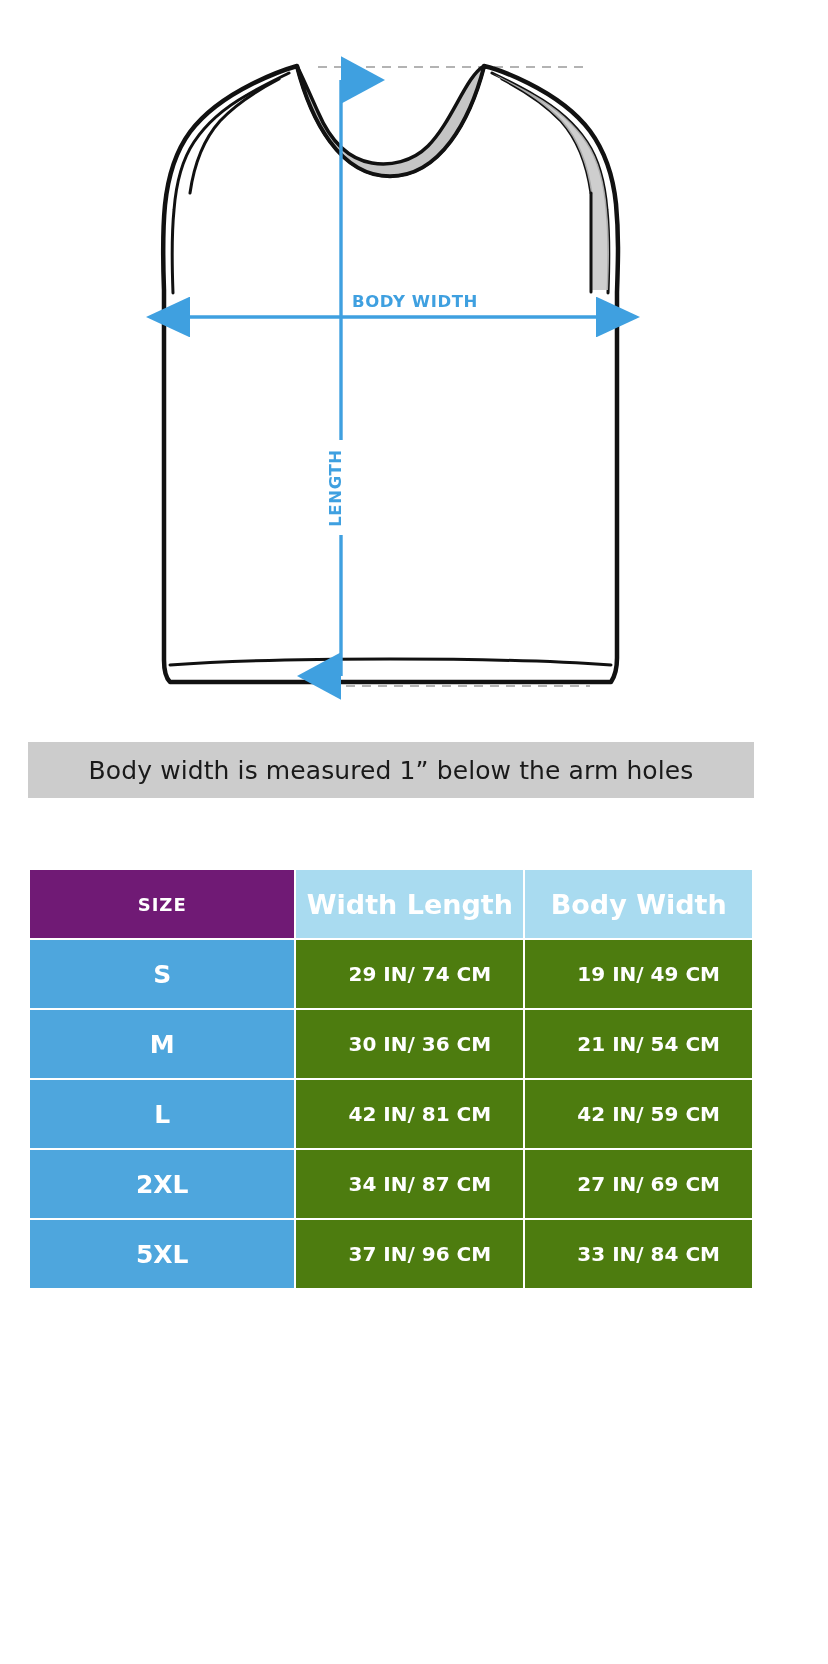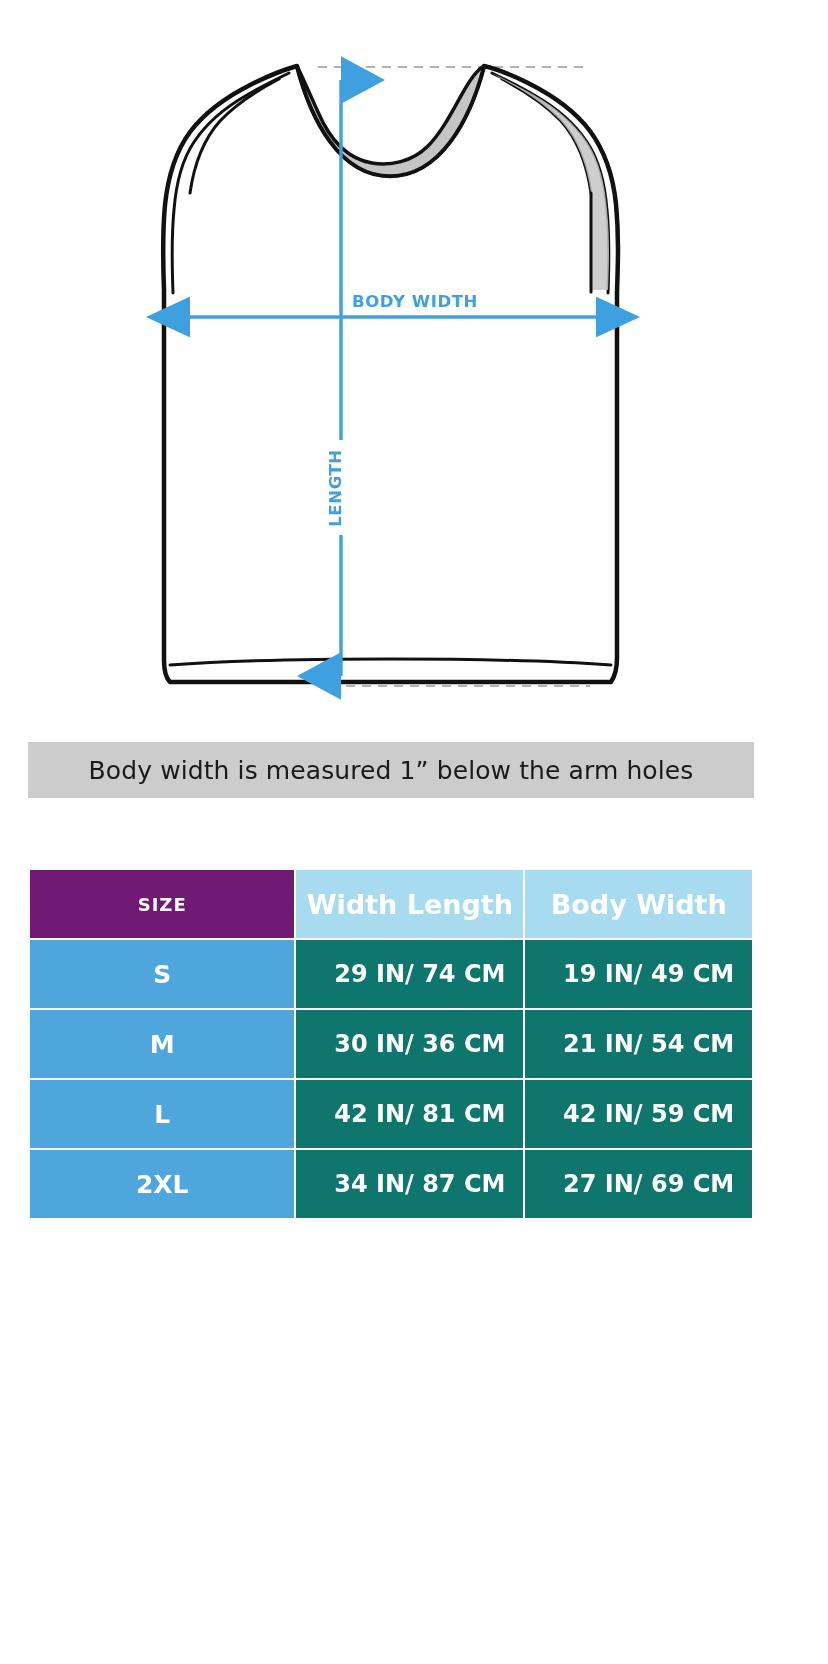--- a/index.html
+++ b/index.html
@@ -77,22 +77,22 @@
   .size-table th.col-measure {
     background: #a9dbf0;
     font-size: 27px;
     width: 229px;
   }
   .size-table td.cell-size {
     background: #4ea6dd;
     font-size: 25px;
   }
   .size-table td.cell-measure {
-    background: #0f766e;
-    font-size: 24px;
+    background: #4d7c0f;
+    font-size: 20px;
     padding-left: 20px;
   }
 </style>
 </head>
 <body>
 
 <div id="page">
 
   <div class="illustration">
     <svg width="828" height="720" viewBox="0 0 828 720" xmlns="http://www.w3.org/2000/svg">
@@ -199,16 +199,21 @@
       <tr>
         <td class="cell-size">L</td>
         <td class="cell-measure">42 IN/ 81 CM</td>
         <td class="cell-measure">42 IN/ 59 CM</td>
       </tr>
       <tr>
         <td class="cell-size">2XL</td>
         <td class="cell-measure">34 IN/ 87 CM</td>
         <td class="cell-measure">27 IN/ 69 CM</td>
       </tr>
+      <tr>
+        <td class="cell-size">5XL</td>
+        <td class="cell-measure">37 IN/ 96 CM</td>
+        <td class="cell-measure">33 IN/ 84 CM</td>
+      </tr>
     </tbody>
   </table>
 
 </div>
 
 </body></html>

